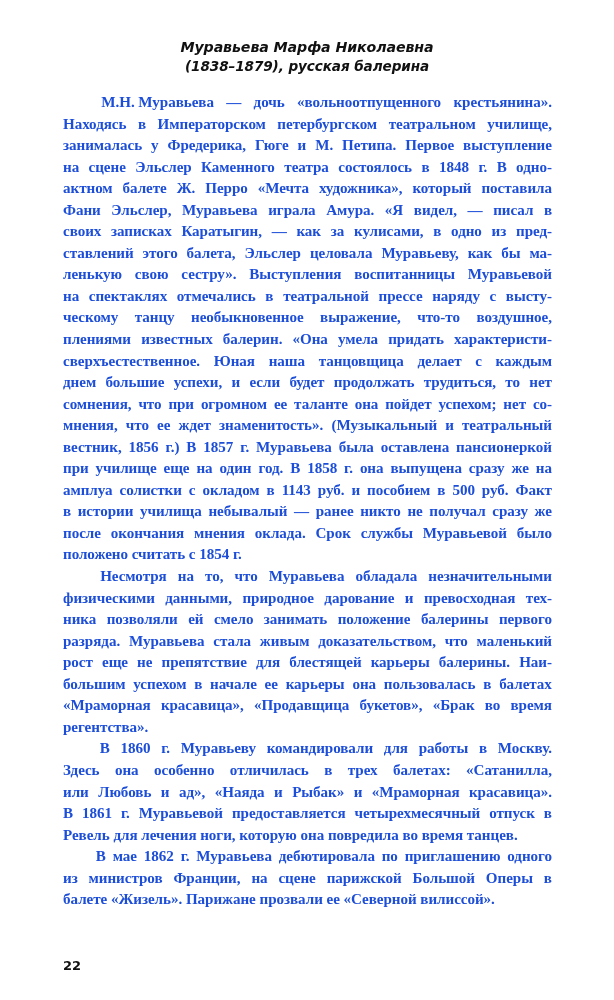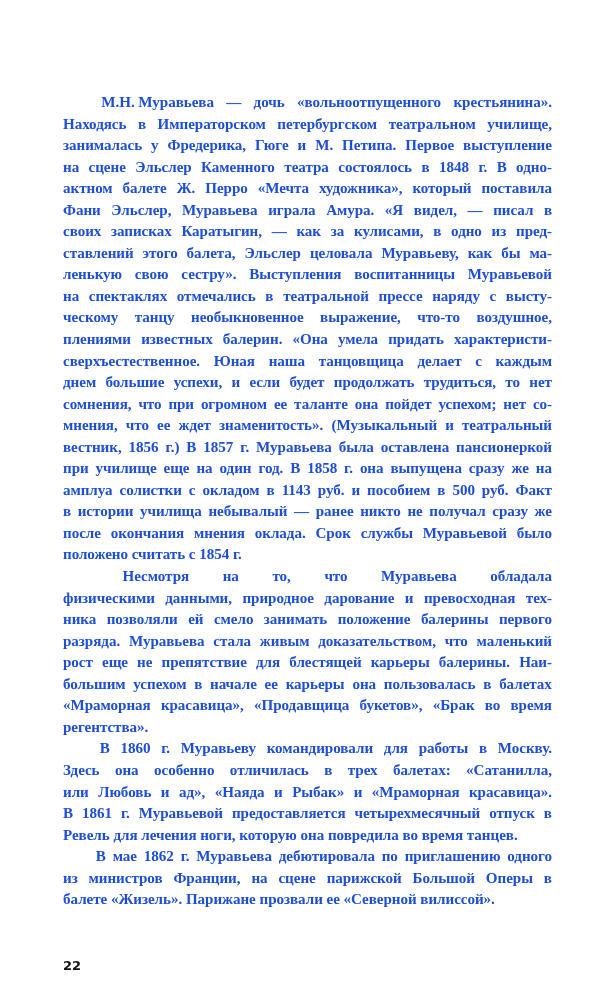--- a/index.html
+++ b/index.html
@@ -101,20 +101,24 @@
     font-size: 13px;
     line-height: 18px;
     color: #111111;
   }
 </style>
 </head>
 <body>
 
 <div class="page">
 
+  <div class="heading">
+    <div class="heading-line">Муравьева Марфа Николаевна</div>
+    <div class="heading-line sub">(1838–1879), русская балерина</div>
+  </div>
 
   <div class="body-col" id="body-col">
       <p class="para">
         <span class="ln j">
           <span class="ind"></span>
           <span>М.Н. Муравьева</span>
           <span>—</span>
           <span>дочь</span>
           <span>«вольноотпущенного</span>
           <span>крестьянина».</span>
@@ -347,20 +351,21 @@
       </p>
       <p class="para">
         <span class="ln j">
           <span class="ind"></span>
           <span>Несмотря</span>
           <span>на</span>
           <span>то,</span>
           <span>что</span>
           <span>Муравьева</span>
           <span>обладала</span>
+          <span>незначительными</span>
         </span>
         <span class="ln j">
           <span>физическими</span>
           <span>данными,</span>
           <span>природное</span>
           <span>дарование</span>
           <span>и</span>
           <span>превосходная</span>
           <span>тех-</span>
         </span>

